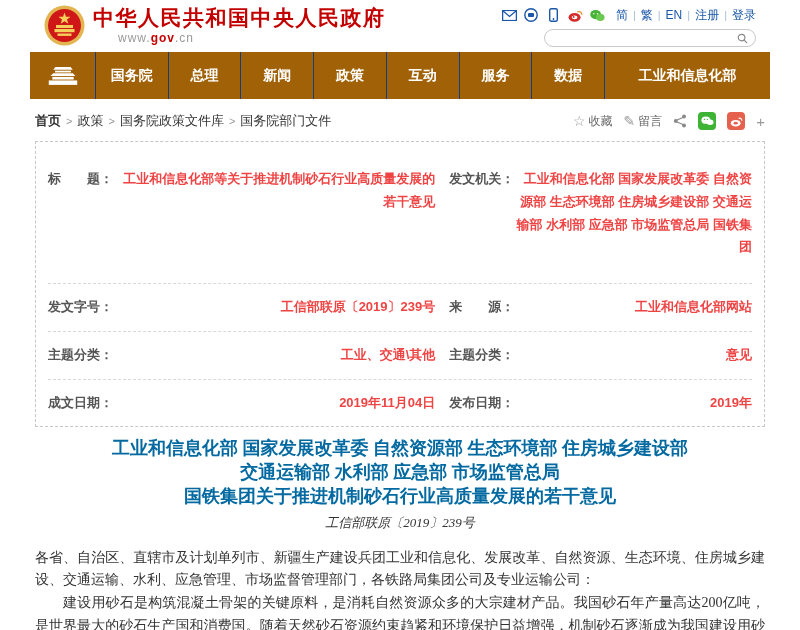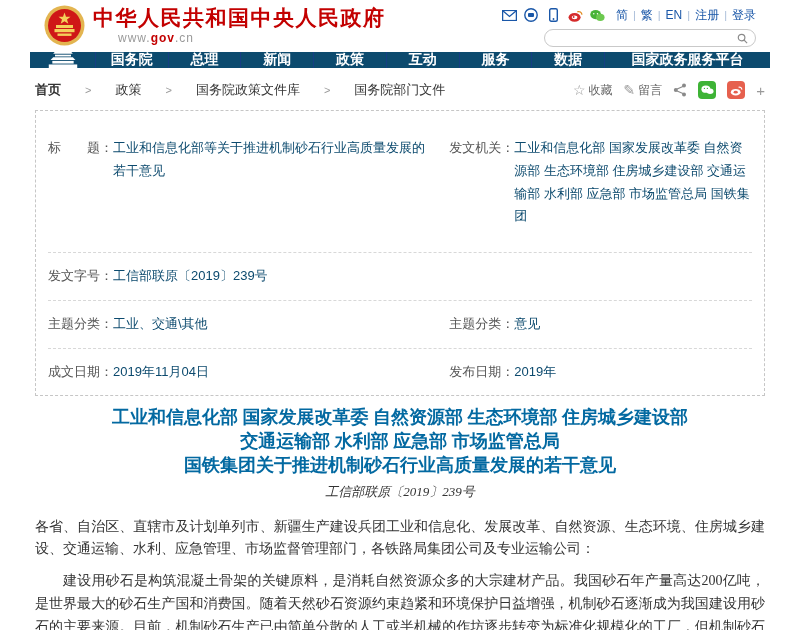--- a/index.html
+++ b/index.html
@@ -21,63 +21,63 @@
   .quick-row { display: flex; align-items: center; justify-content: flex-end; gap: 7px; height: 16px; }
   .quick-row .ic { display: inline-flex; width: 15px; height: 15px; align-items: center; justify-content: center; cursor: pointer; }
   .lang-links { display: inline-flex; align-items: center; gap: 5px; margin-left: 4px; font-size: 12px; }
   .lang-links a { color: #1a57a8; text-decoration: none; cursor: pointer; }
   .lang-links .lsep { color: #a8bcd8; font-size: 11px; }
   .search-box { margin-top: 6px; display: inline-flex; align-items: center; width: 212px; height: 18px; border: 1px solid #c9c9c9; border-radius: 10px; padding: 0 7px; background: #fff; }
   .search-box input { border: none; outline: none; flex: 1; font-size: 11px; height: 14px; background: transparent; }
   .search-box .mag { display: inline-flex; cursor: pointer; }
 
   
-  .main-nav { margin: 0 30px; height: 16px; background: #0c4a6e; display: flex; justify-content: space-between; }
+  .main-nav { margin: 0 30px; height: 47px; background: #a16207; display: flex; justify-content: space-between; }
   .main-nav a { display: flex; align-items: center; justify-content: center; color: #fff; text-decoration: none; font-weight: bold; font-size: 14px; border-right: 1px solid #153d83; cursor: pointer; }
   .nav-home { width: 66px; }
   .nav-item { flex: 1; }
   .nav-item-wide { flex: 2.3; font-size: 15px; border-right: none !important; }
 
   
   .breadcrumb-row { margin: 0 35px; padding: 13px 0 11px; display: flex; justify-content: space-between; align-items: center; }
-  .breadcrumb { font-size: 13px; display: flex; align-items: center; gap: 24px; }
+  .breadcrumb { font-size: 13px; display: flex; align-items: center; gap: 5px; }
   .breadcrumb a { color: #333; text-decoration: none; cursor: pointer; }
   .breadcrumb a.first { font-weight: bold; }
   .breadcrumb .sep { color: #999; font-size: 11px; }
   .doc-actions { display: flex; align-items: center; gap: 11px; font-size: 12px; color: #666; }
   .act { display: inline-flex; align-items: center; gap: 3px; cursor: pointer; }
   .act .g { color: #999; font-size: 14px; line-height: 12px; }
   .badge { width: 18px; height: 18px; border-radius: 4px; display: inline-flex; align-items: center; justify-content: center; cursor: pointer; }
   .badge.wechat { background: #3eb336; }
   .badge.weibo { background: #e6604e; }
   .share-n { display: inline-flex; cursor: pointer; }
   .plus { color: #999; font-size: 15px; cursor: pointer; }
 
   
   .meta { margin: 0 35px; border: 1px dashed #c6c6c6; padding: 0 12px; font-size: 13px; }
   .meta-row { display: flex; border-bottom: 1px dashed #d8d8d8; padding: 12px 0; }
   .meta-row:last-child { border-bottom: none; }
-  .meta-cell { display: flex; line-height: 1.75; }
+  .meta-cell { display: flex; line-height: 1.75; font-weight: bold; }
   .meta-cell.l { width: 57%; padding-right: 14px; }
   .meta-cell.r { width: 43%; }
   .meta-label { color: #555; flex-shrink: 0; white-space: pre; }
-  .meta-value { color: #0c4a6e; flex: 1; }
+  .meta-value { color: #ef4444; flex: 1; text-align: right; }
   .meta-row.tall { padding: 26px 0 24px; }
 
   
   .font-row { margin: 13px 58px 6px 35px; text-align: right; font-size: 13px; color: #444; }
   .font-row a { color: #444; text-decoration: none; margin: 0 4px; cursor: pointer; }
   .font-row a.active { color: #d00000; }
 
   
   .article { margin: 0 35px; font-family: "Liberation Serif", "DejaVu Serif", serif; }
   .doc-title { text-align: center; font-size: 18px; font-weight: bold; color: #0369a1; line-height: 1.32; margin: 10px 0 5px; }
   .doc-no { text-align: center; font-size: 13px; font-style: italic; color: #333; margin: 3px 0 15px; }
   .article p { font-size: 14px; line-height: 1.64; text-align: justify; color: #333; }
-  .article p.salutation { text-indent: 0; margin-bottom: 9px; }
+  .article p.salutation { text-indent: 0; margin-bottom: 0; }
   .article p.body-p { text-indent: 2em; }
 </style>
 </head>
 <body>
 
 <div class="page">
 
   <header class="site-header">
     <div class="brand">
       <span class="emblem">
@@ -165,21 +165,21 @@
         <rect x="2" y="16" width="32" height="5"></rect>
       </svg>
     </a>
     <a class="nav-item">国务院</a>
     <a class="nav-item">总理</a>
     <a class="nav-item">新闻</a>
     <a class="nav-item">政策</a>
     <a class="nav-item">互动</a>
     <a class="nav-item">服务</a>
     <a class="nav-item">数据</a>
-    <a class="nav-item nav-item-wide">国家政务服务平台</a>
+    <a class="nav-item nav-item-wide">工业和信息化部</a>
   </nav>
 
   <div class="breadcrumb-row">
     <div class="breadcrumb">
       <a class="first">首页</a>
       <span class="sep">&gt;</span>
       <a>政策</a>
       <span class="sep">&gt;</span>
       <a>国务院政策文件库</a>
       <span class="sep">&gt;</span>
@@ -230,20 +230,24 @@
       </div>
       <div class="meta-cell r">
         <span class="meta-label">发文机关：</span>
         <span class="meta-value">工业和信息化部 国家发展改革委 自然资源部 生态环境部 住房城乡建设部 交通运输部 水利部 应急部 市场监管总局 国铁集团</span>
       </div>
     </div>
     <div class="meta-row">
       <div class="meta-cell l">
         <span class="meta-label">发文字号：</span>
         <span class="meta-value">工信部联原〔2019〕239号</span>
+      </div>
+      <div class="meta-cell r">
+        <span class="meta-label">来　　源：</span>
+        <span class="meta-value">工业和信息化部网站</span>
       </div>
     </div>
     <div class="meta-row">
       <div class="meta-cell l">
         <span class="meta-label">主题分类：</span>
         <span class="meta-value">工业、交通\其他</span>
       </div>
       <div class="meta-cell r">
         <span class="meta-label">主题分类：</span>
         <span class="meta-value">意见</span>

